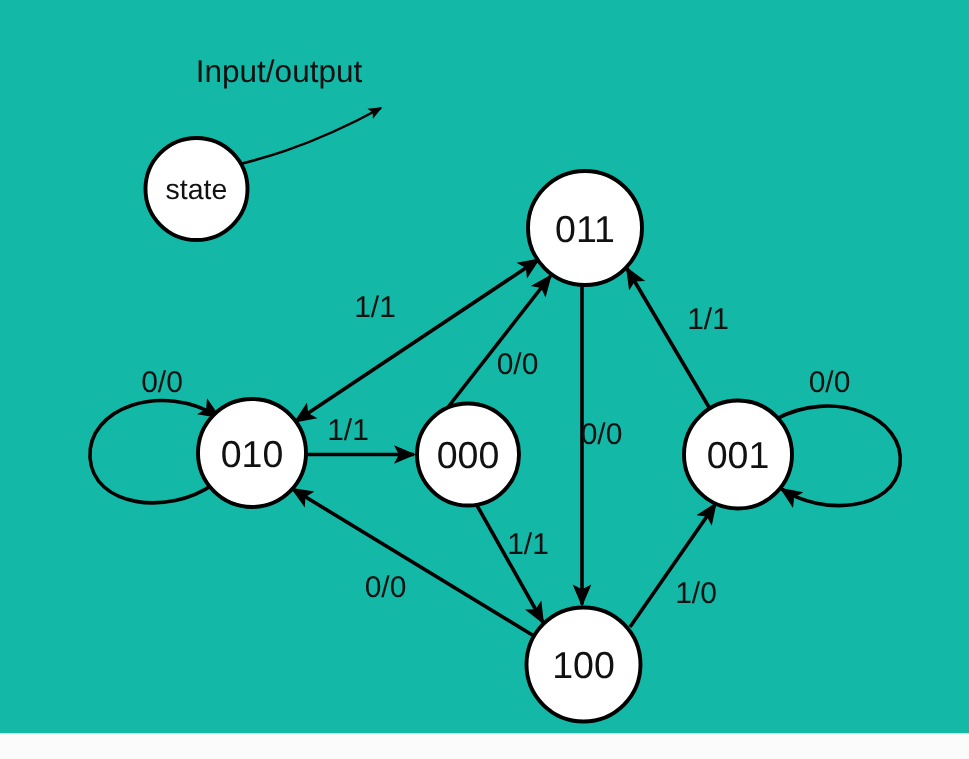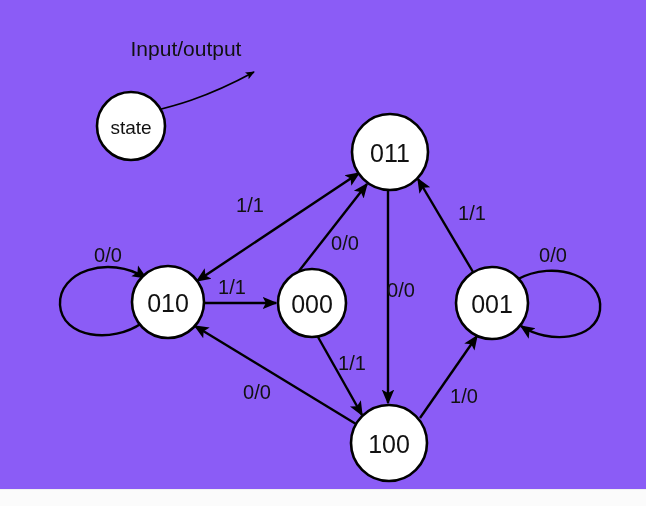--- a/index.html
+++ b/index.html
@@ -13,21 +13,21 @@
     font-family: "Liberation Sans", sans-serif;
     overflow: hidden;
     position: relative;
   }
   #diagram-root {
     position: absolute;
     left: 0;
     top: 0;
     width: 646px;
     height: 506px;
-    background: #8b5cf6;
+    background: #14b8a6;
   }
   svg#fsm {
     display: block;
     width: 646px;
     height: 506px;
   }
   .node-circle {
     fill: #ffffff;
     stroke: #000000;
     stroke-width: 2.6;

